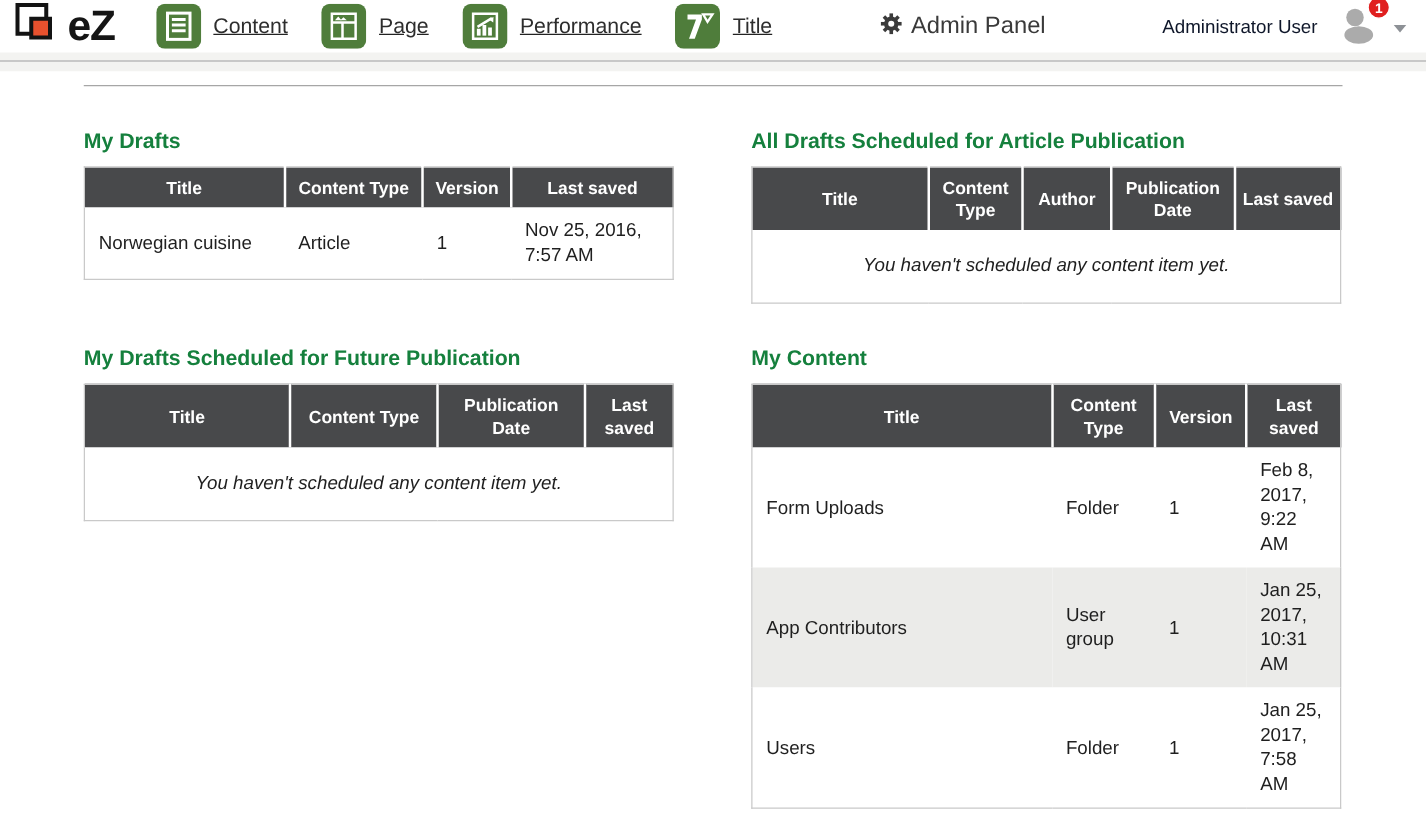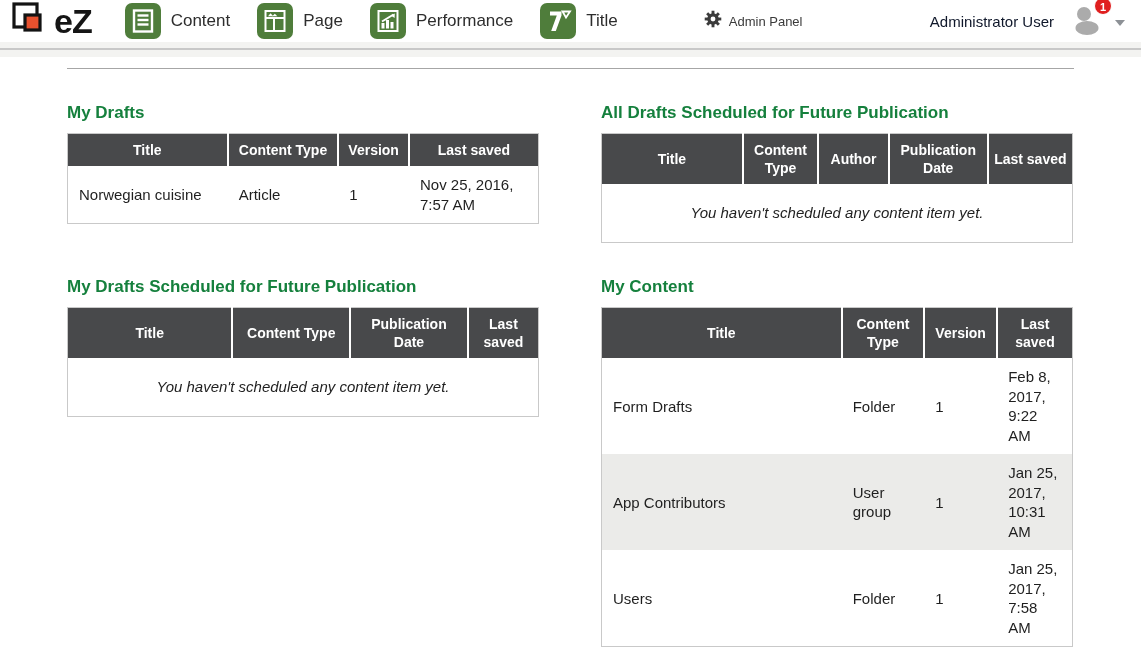--- a/index.html
+++ b/index.html
@@ -18,26 +18,26 @@
     --badge-red: #e01f1f;
   }
 
   
   .topnav {
     display: flex; align-items: center;
     height: 42px; background: #fff; padding: 0 16px 0 10px;
   }
   .logo { display: flex; align-items: center; cursor: pointer; }
   .logo-text { font-size: 34px; font-weight: 600; color: #151515; letter-spacing: -1px; margin-left: 2px; }
-  .nav-items { display: flex; align-items: center; gap: 27px; margin-left: 33px; }
+  .nav-items { display: flex; align-items: center; gap: 27px; margin-left: 33px; text-decoration: underline; }
   .nav-item { display: flex; align-items: center; gap: 10px; cursor: pointer; }
   .nav-item-label { font-size: 17px; color: #2d2d2d; }
   .nav-icon { width: 36px; height: 36px; display: block; }
   .admin-panel { display: flex; align-items: center; gap: 7px; margin-left: 86px; cursor: pointer; }
-  .admin-panel-label { font-size: 13px; color: #3a3a3a; }
+  .admin-panel-label { font-size: 19px; color: #3a3a3a; }
   .user-area { margin-left: auto; display: flex; align-items: center; }
   .user-name { font-size: 15px; color: #0f172a; margin-right: 16px; }
   .avatar-wrap { position: relative; width: 36px; height: 34px; cursor: pointer; }
   .badge {
     position: absolute; top: -7px; right: -6px;
     min-width: 18px; height: 18px; border-radius: 50%;
     background: var(--badge-red); color: #fff;
     font-size: 11px; font-weight: bold; line-height: 18px; text-align: center;
     border: 1px solid #fff;
   }
@@ -217,21 +217,21 @@
               <td>Norwegian cuisine</td>
               <td>Article</td>
               <td>1</td>
               <td>Nov 25, 2016, 7:57 AM</td>
             </tr>
           </tbody>
         </table>
     </section>
 
     <section>
-      <h2 class="section-title">All Drafts Scheduled for Future Publication</h2>
+      <h2 class="section-title">All Drafts Scheduled for Article Publication</h2>
       <table class="dash-table">
           <thead>
             <tr>
               <th style="width: 30%;">Title</th>
               <th style="width: 16%;">Content Type</th>
               <th style="width: 15%;">Author</th>
               <th style="width: 21%;">Publication Date</th>
               <th style="width: 18%;">Last saved</th>
             </tr>
           </thead>
@@ -268,21 +268,21 @@
           <thead>
             <tr>
               <th style="width: 51%;">Title</th>
               <th style="width: 17.5%;">Content Type</th>
               <th style="width: 15.5%;">Version</th>
               <th style="width: 16%;">Last saved</th>
             </tr>
           </thead>
           <tbody>
             <tr>
-              <td>Form Drafts</td>
+              <td>Form Uploads</td>
               <td>Folder</td>
               <td>1</td>
               <td>Feb 8, 2017, 9:22 AM</td>
             </tr>
             <tr class="alt">
               <td>App Contributors</td>
               <td>User group</td>
               <td>1</td>
               <td>Jan 25, 2017, 10:31 AM</td>
             </tr>

